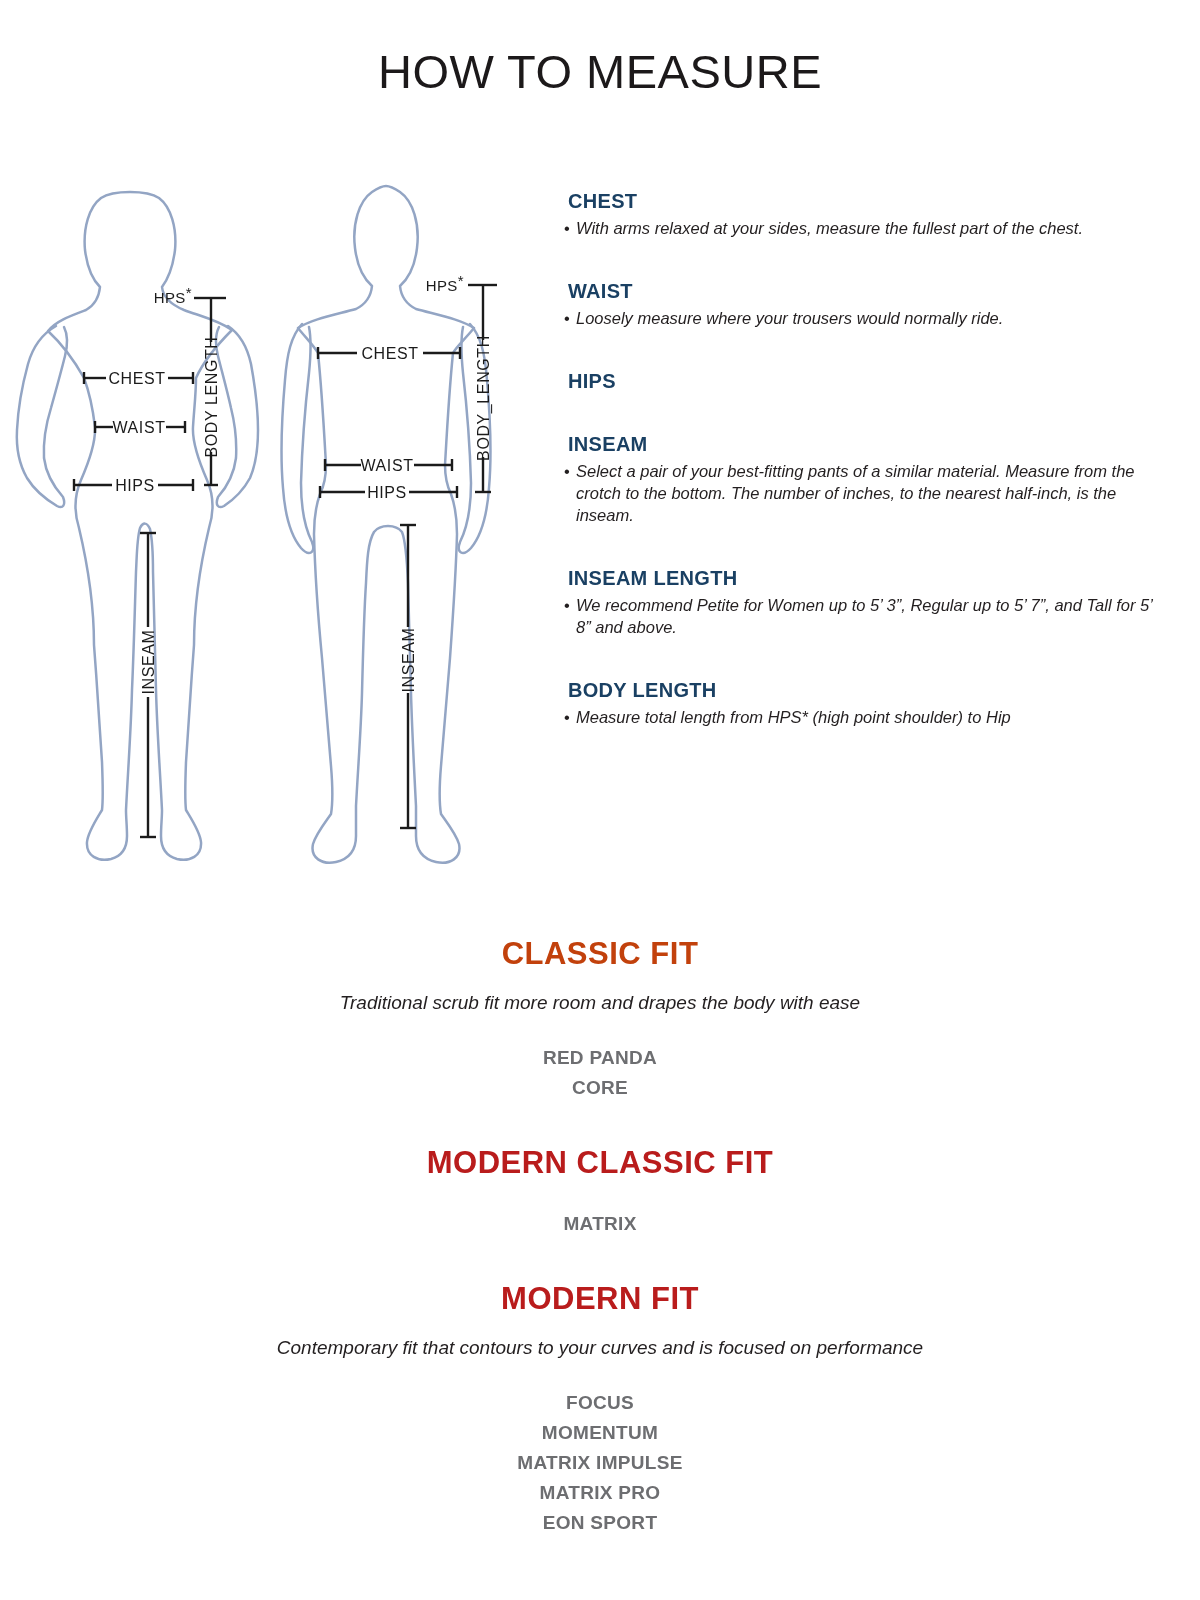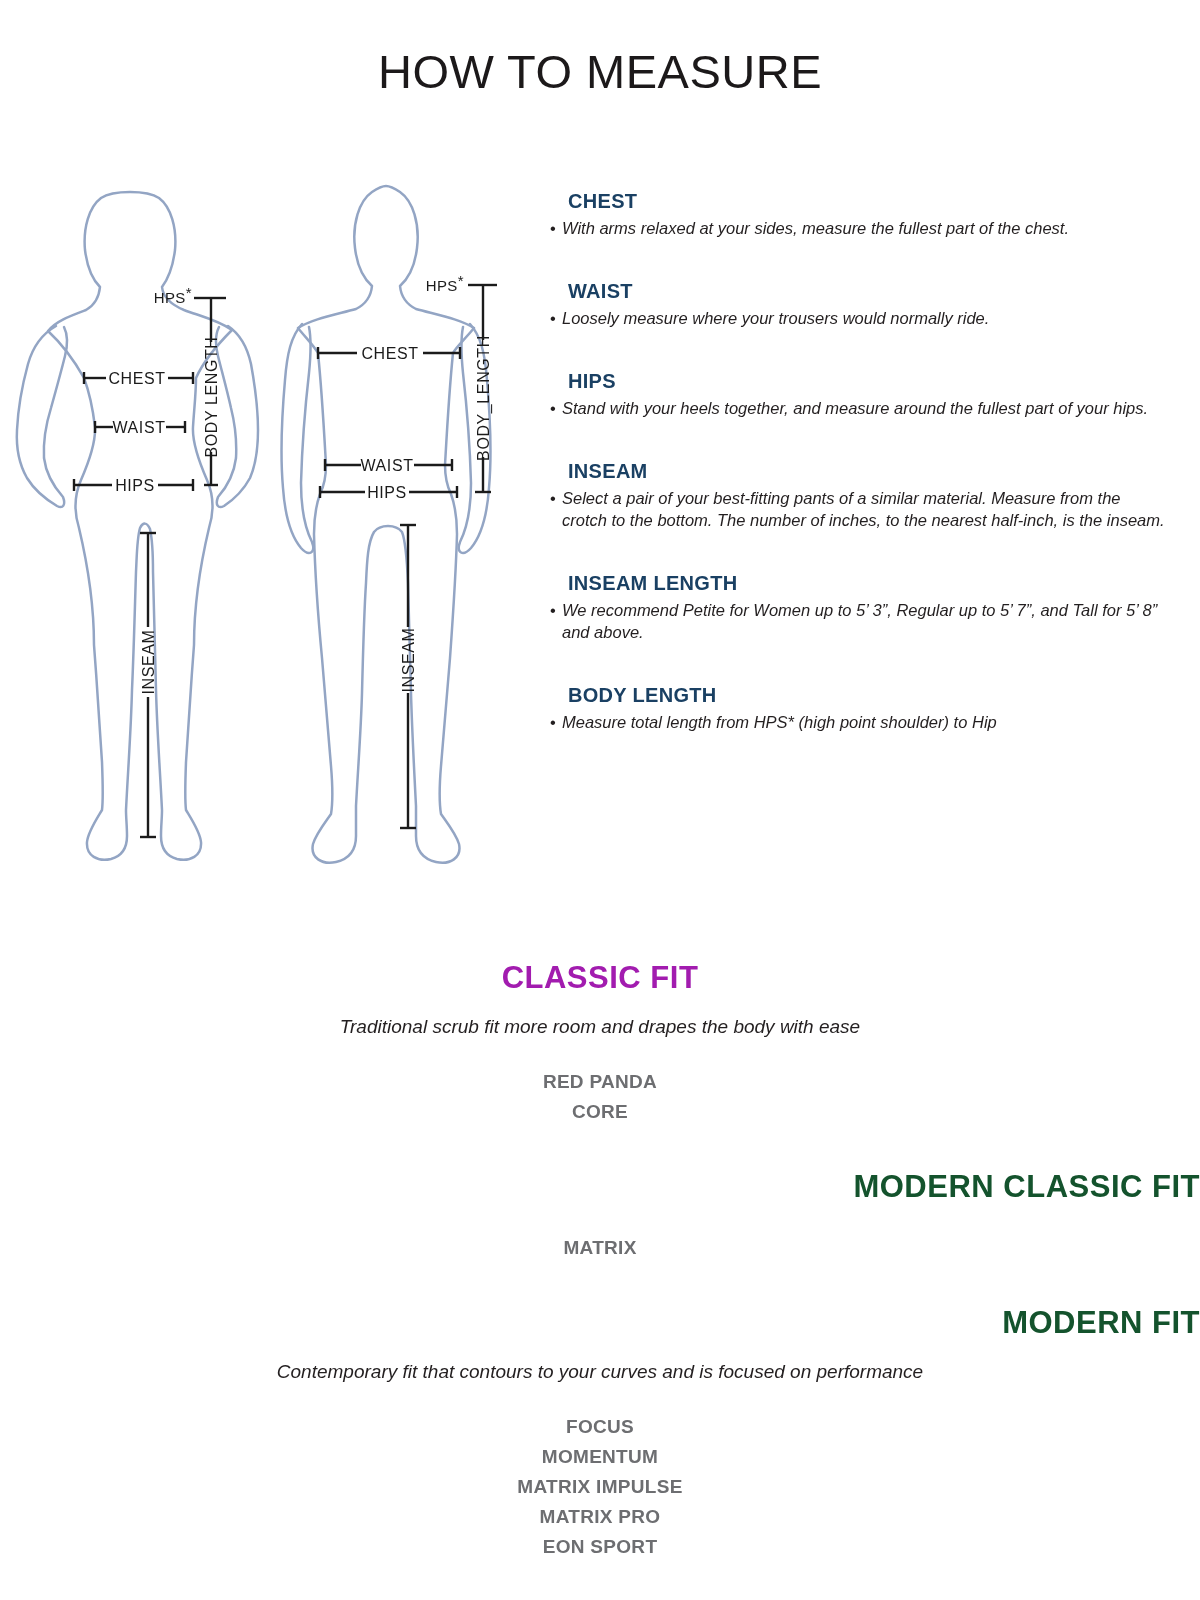--- a/index.html
+++ b/index.html
@@ -14,30 +14,30 @@
   .figures{position:absolute;left:0;top:140px;width:540px;height:760px;}
   .outline{fill:none;stroke:#93a5c4;stroke-width:2.5;stroke-linejoin:round;stroke-linecap:round;}
   .mline{stroke:#1b1b1b;stroke-width:2.4;stroke-linecap:butt;}
   .mlabel{font-family:"Liberation Sans",sans-serif;font-size:16px;fill:#1b1b1b;letter-spacing:0.6px;}
   .mlabel-small{font-family:"Liberation Sans",sans-serif;font-size:15px;fill:#1b1b1b;letter-spacing:0.4px;}
 
   
   .instructions{position:absolute;left:556px;top:190px;width:612px;}
   .m-section{margin-bottom:40px;}
   .m-section h3{margin:0 0 5px 12px;font-size:20px;font-weight:700;color:#1a4063;letter-spacing:0.3px;}
-  .bullet{position:relative;margin:0 0 8px 6px;font-size:16.5px;font-style:italic;
+  .bullet{position:relative;margin:0 0 8px 20px;font-size:16.5px;font-style:italic;
           line-height:1.33;color:#231f20;}
   .bullet::before{content:"•";position:absolute;left:-12px;top:0;font-style:normal;color:#231f20;}
 
   
   .fits{position:absolute;top:936px;left:0;width:1200px;text-align:center;}
   .fit + .fit{margin-top:42px;}
   .fit-name{font-size:31px;font-weight:700;line-height:36px;letter-spacing:0.5px;}
-  .fit-name.pink{color:#a21caf;margin-top:24px;}
-  .fit-name.green{color:#14532d;text-align:right;}
+  .fit-name.pink{color:#c2410c;}
+  .fit-name.green{color:#b91c1c;}
   .fit-desc{font-size:19px;font-style:italic;line-height:25px;margin-top:18px;color:#231f20;}
   .fit-brands{margin-top:28px;}
   .brand{font-size:19px;font-weight:700;line-height:30px;color:#6d6e71;letter-spacing:0.3px;}
 </style>
 </head>
 <body>
 
 <div id="page">
 
   <div class="page-title">HOW TO MEASURE</div>
@@ -205,21 +205,20 @@
     <div class="m-section">
       <h3>CHEST</h3>
       <div class="bullet">With arms relaxed at your sides, measure the fullest part of the chest.</div>
     </div>
     <div class="m-section">
       <h3>WAIST</h3>
       <div class="bullet">Loosely measure where your trousers would normally ride.</div>
     </div>
     <div class="m-section">
       <h3>HIPS</h3>
-      <div class="bullet">Stand with your heels together, and measure around the fullest part of your hips.</div>
     </div>
     <div class="m-section">
       <h3>INSEAM</h3>
       <div class="bullet">Select a pair of your best-fitting pants of a similar material. Measure from the crotch to the bottom. The number of inches, to the nearest half-inch, is the inseam.</div>
     </div>
     <div class="m-section">
       <h3>INSEAM LENGTH</h3>
       <div class="bullet">We recommend Petite for Women up to 5’ 3”, Regular up to 5’ 7”, and Tall for 5’ 8” and above.</div>
     </div>
     <div class="m-section">

